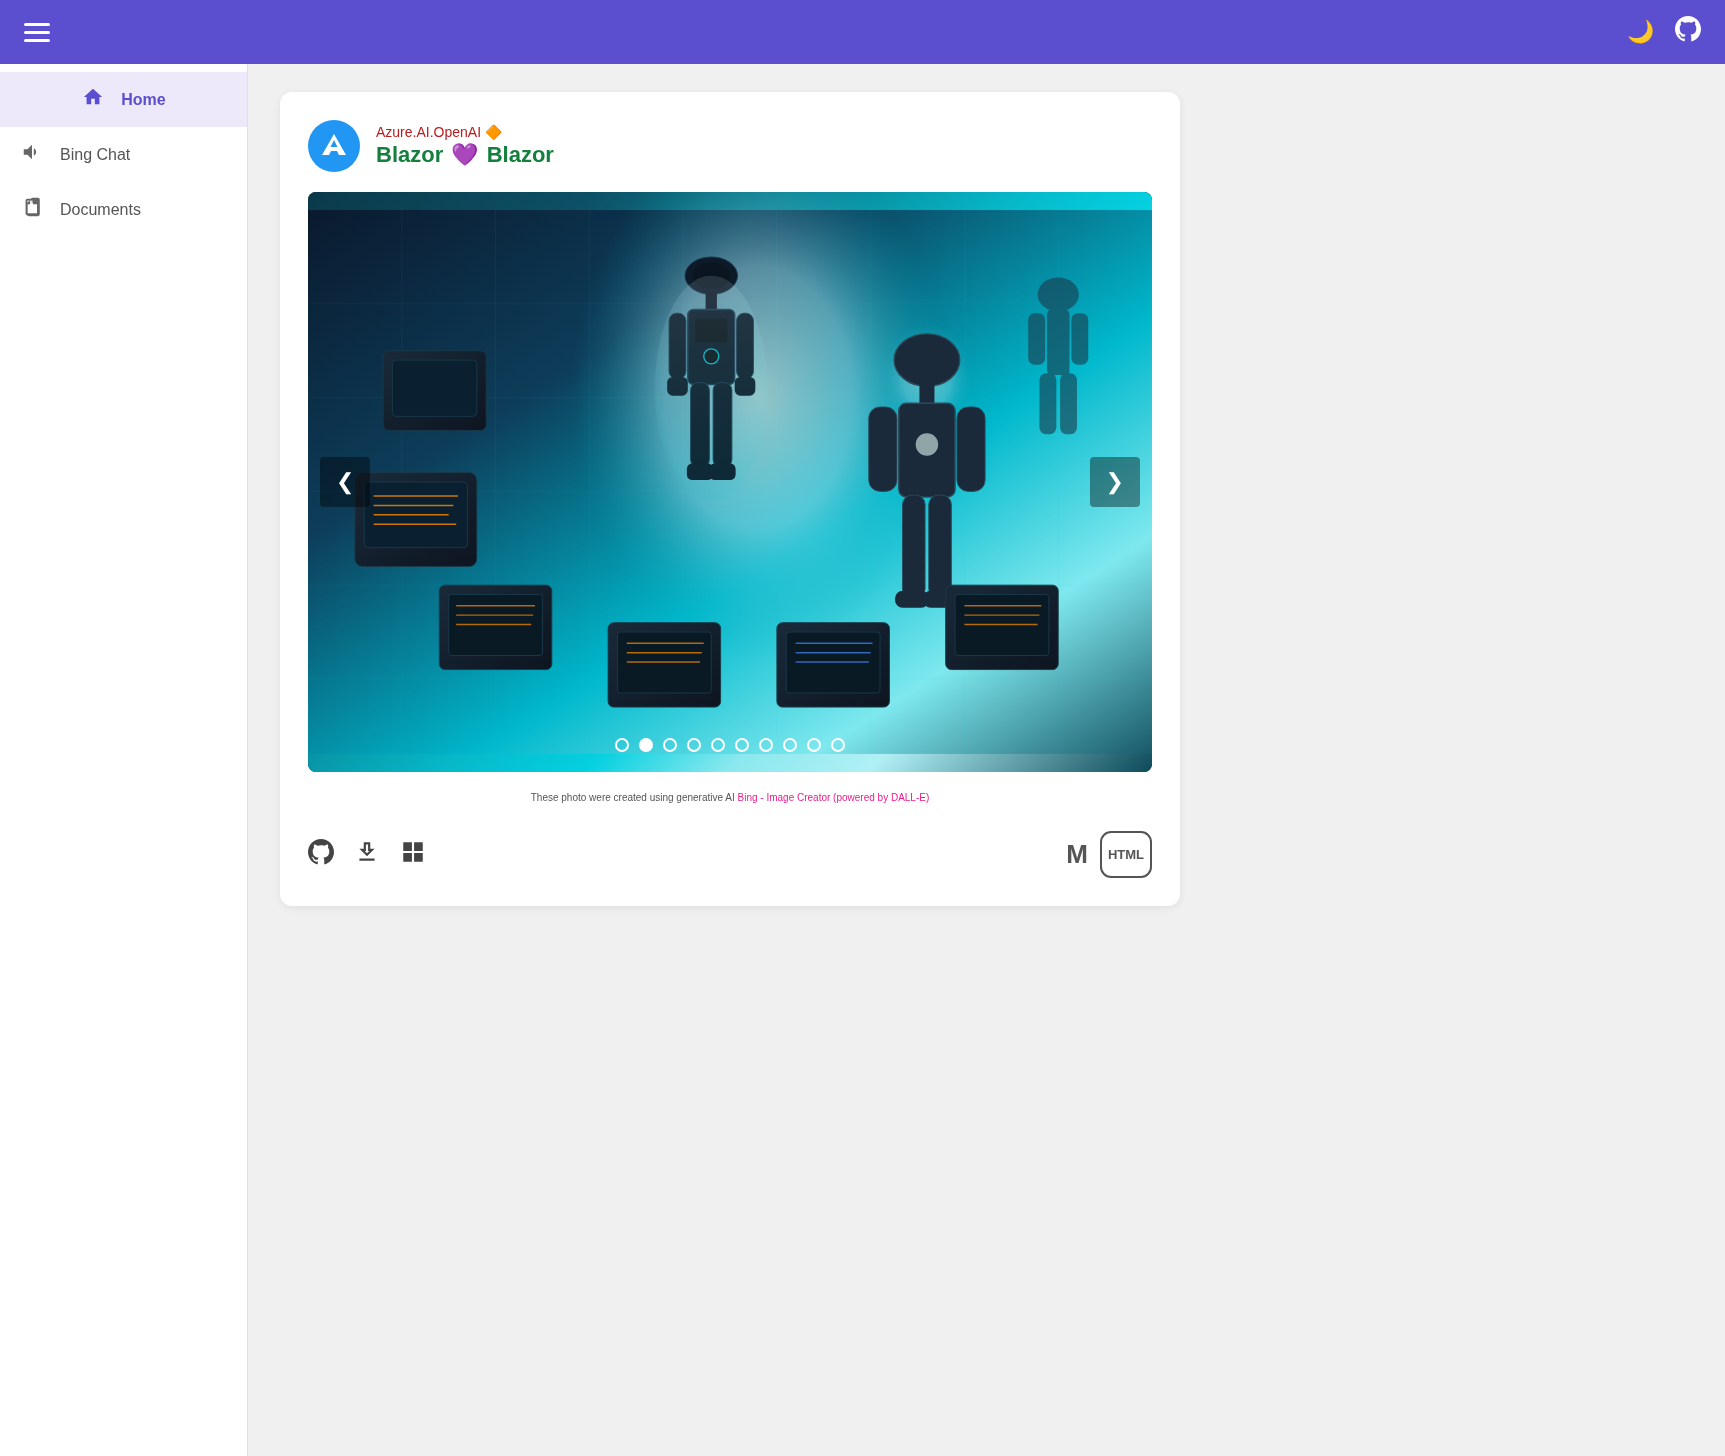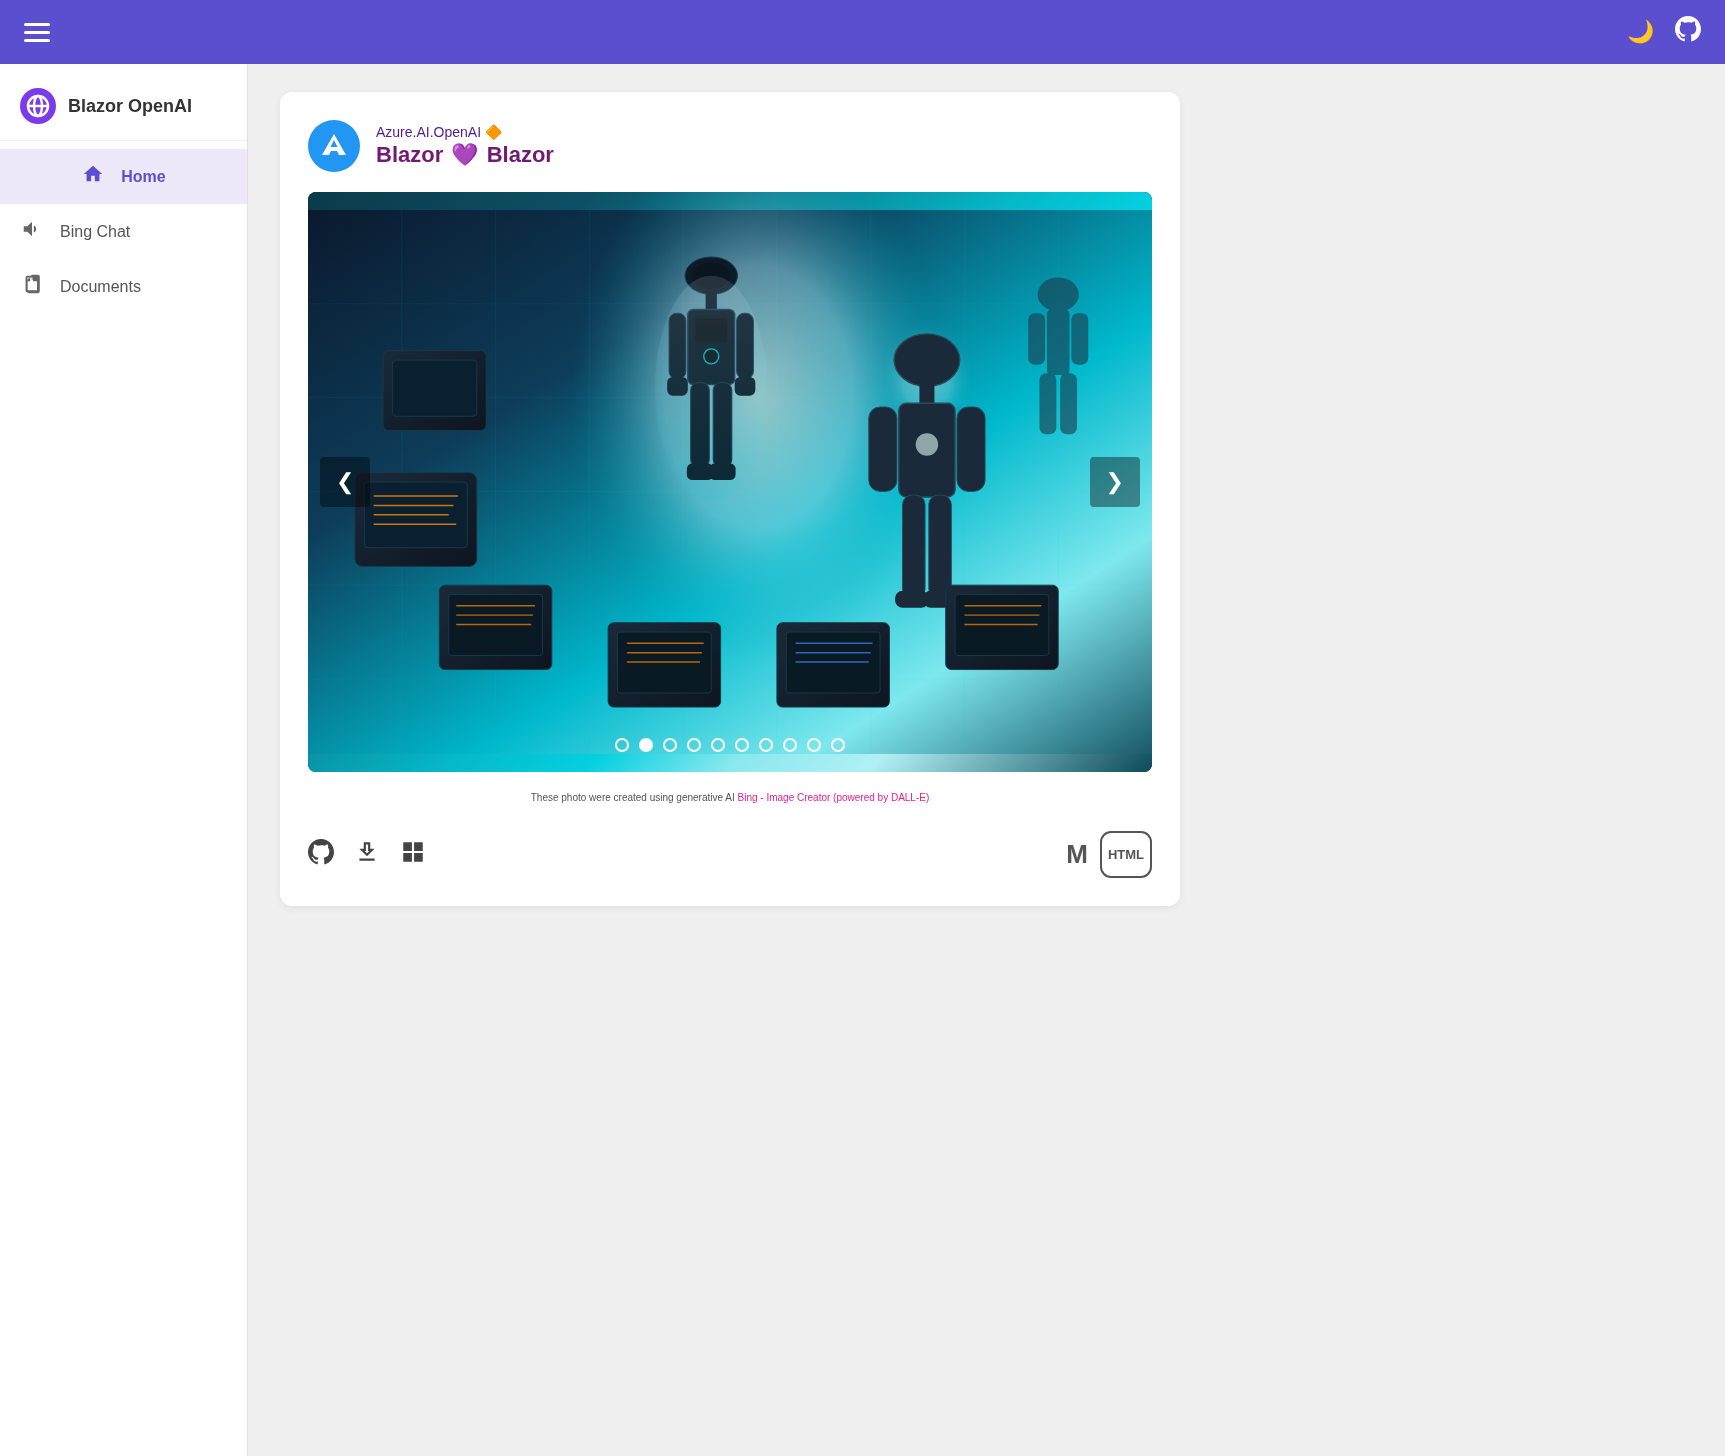--- a/index.html
+++ b/index.html
@@ -151,28 +151,28 @@
       width: 30px;
       height: 30px;
       fill: white;
     }
     .card-title-block {
       display: flex;
       flex-direction: column;
     }
     .card-subtitle {
       font-size: 14px;
-      color: #4c1d95;
+      color: #b91c1c;
       font-weight: 500;
       margin-bottom: 2px;
     }
     .card-title {
       font-size: 22px;
       font-weight: 600;
-      color: #701a75;
+      color: #15803d;
       display: flex;
       align-items: center;
       gap: 8px;
     }
 
     
     .carousel-container {
       position: relative;
       border-radius: 8px;
       overflow: hidden;
@@ -298,29 +298,20 @@
       <svg width="26" height="26" viewBox="0 0 24 24" fill="white">
         <path d="M12 0C5.37 0 0 5.37 0 12c0 5.3 3.44 9.8 8.2 11.39.6.11.82-.26.82-.58v-2.03c-3.34.73-4.04-1.61-4.04-1.61-.54-1.38-1.33-1.75-1.33-1.75-1.09-.74.08-.73.08-.73 1.2.08 1.84 1.24 1.84 1.24 1.07 1.83 2.8 1.3 3.49 1 .11-.78.42-1.3.76-1.6-2.67-.3-5.47-1.33-5.47-5.93 0-1.31.47-2.38 1.24-3.22-.12-.3-.54-1.52.12-3.18 0 0 1.01-.32 3.3 1.23a11.5 11.5 0 0 1 3-.4c1.02.005 2.04.14 3 .4 2.28-1.55 3.29-1.23 3.29-1.23.66 1.66.24 2.88.12 3.18.77.84 1.24 1.91 1.24 3.22 0 4.61-2.81 5.63-5.49 5.92.43.37.82 1.1.82 2.22v3.29c0 .32.22.7.83.58C20.57 21.8 24 17.3 24 12c0-6.63-5.37-12-12-12z"></path>
       </svg>
     </span>
   </div>
 </header>
 
 <div class="layout">
 
   <nav class="sidebar">
-    <div class="app-title">
-      <svg class="app-logo" viewBox="0 0 36 36">
-        <circle cx="18" cy="18" r="18" fill="#7c3aed"></circle>
-        <ellipse cx="18" cy="18" rx="10" ry="10" fill="none" stroke="white" stroke-width="2.5"></ellipse>
-        <ellipse cx="18" cy="18" rx="4" ry="10" fill="none" stroke="white" stroke-width="2.5"></ellipse>
-        <line x1="8" y1="18" x2="28" y2="18" stroke="white" stroke-width="2.5"></line>
-      </svg>
-      <span>Blazor OpenAI</span>
-    </div>
 
     <div class="nav-item active">
       <span class="nav-icon">
         <svg width="22" height="22" viewBox="0 0 24 24" fill="#5b4fcf">
           <path d="M10 20v-6h4v6h5v-8h3L12 3 2 12h3v8z"></path>
         </svg>
       </span>
       <span>Home</span>
     </div>
 

